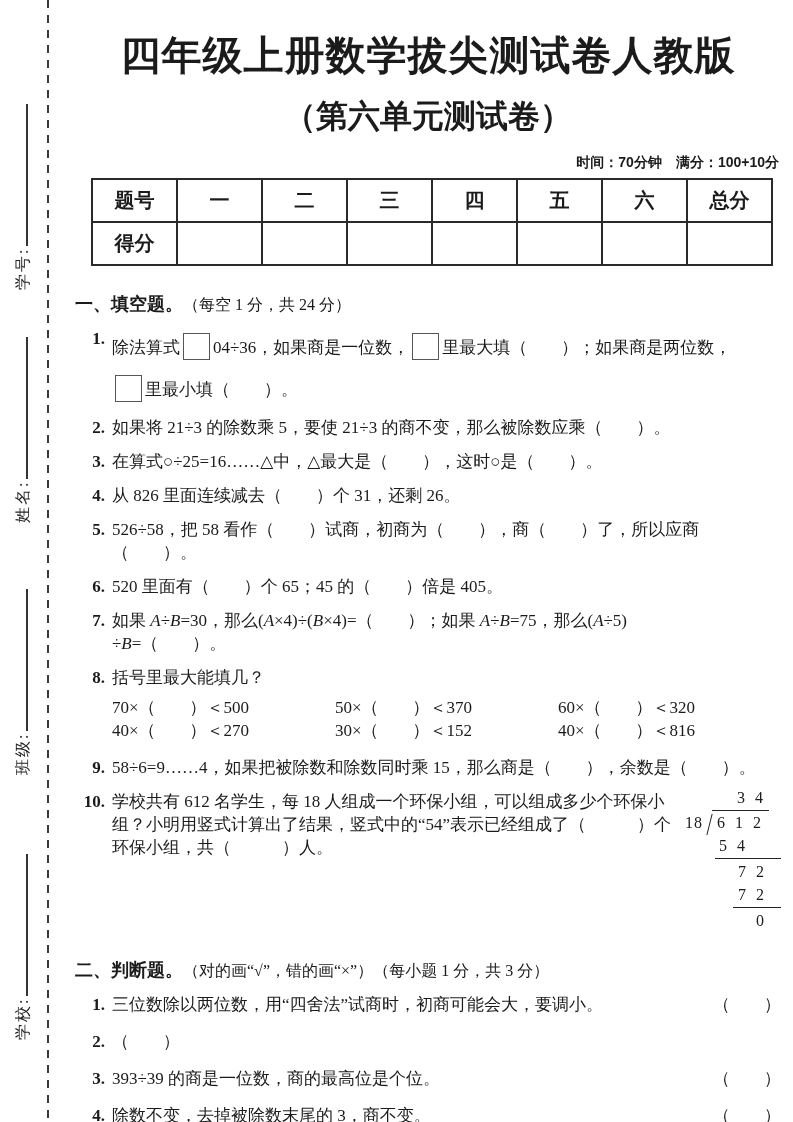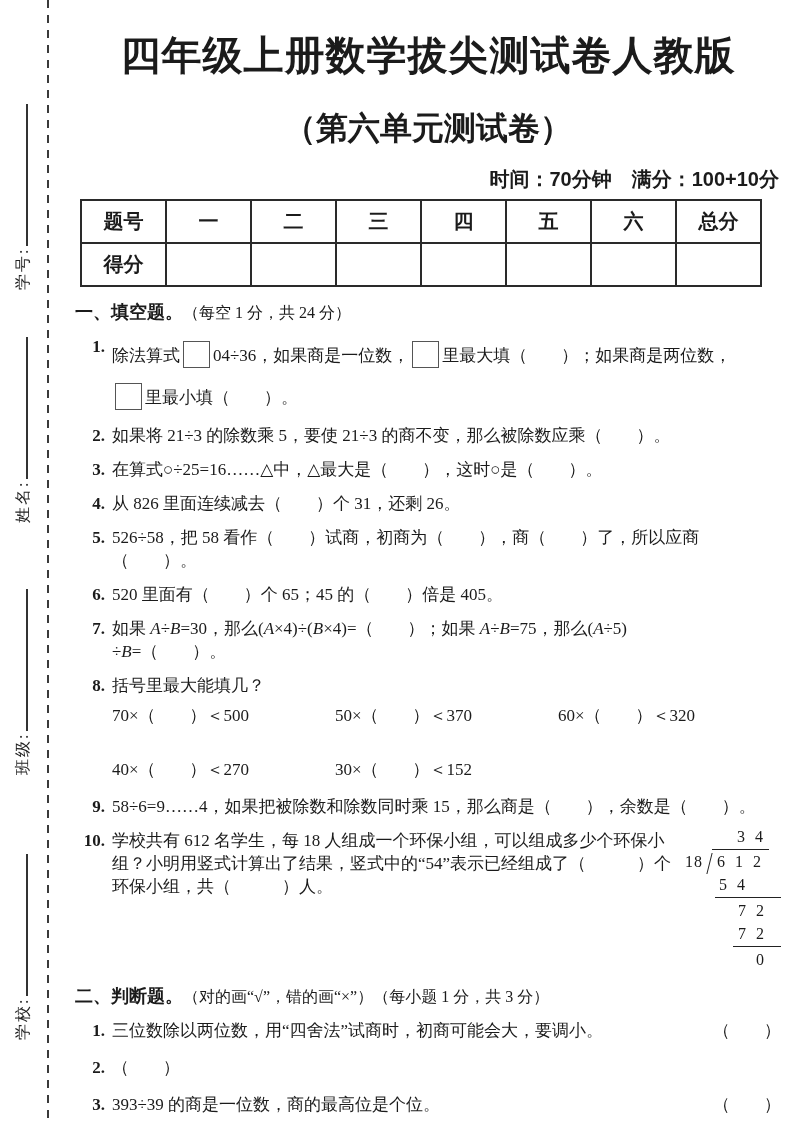--- a/index.html
+++ b/index.html
@@ -8,38 +8,38 @@
   
   .dash-line{position:absolute;left:47px;top:0;height:1122px;width:2px;
         background:repeating-linear-gradient(to bottom,#3a3a3a 0 8px,transparent 8px 15px);}
   
   .side-field{position:absolute;left:8px;transform-origin:0 0;transform:rotate(-90deg);
         height:30px;line-height:30px;font-size:16px;white-space:nowrap;letter-spacing:2px;color:#222;}
   .side-line{display:inline-block;width:142px;border-bottom:2px solid #333;height:18px;margin-left:2px;}
   .content{position:absolute;left:75px;top:0;width:706px;}
   .title{margin:28px 0 0;text-align:center;font-family:"Liberation Sans","DejaVu Sans",sans-serif;
         font-weight:700;font-size:40px;letter-spacing:1px;}
-  .subtitle{margin:24px 0 0;text-align:center;font-family:"Liberation Sans","DejaVu Sans",sans-serif;
+  .subtitle{margin:12px 0 0;text-align:center;font-family:"Liberation Sans","DejaVu Sans",sans-serif;
         font-weight:700;font-size:32px;}
   .meta{margin-top:15px;text-align:right;font-family:"Liberation Sans","DejaVu Sans",sans-serif;
-        font-weight:700;font-size:20px;padding-right:2px;}
-  table.score{margin-top:6px;margin-left:5px;border-collapse:collapse;width:682px;table-layout:fixed;}
+        font-weight:700;font-size:14px;padding-right:2px;}
+  table.score{margin-top:6px;margin-left:16px;border-collapse:collapse;width:682px;table-layout:fixed;}
   table.score td{border:2px solid #2a2a2a;height:39px;text-align:center;vertical-align:middle;
         font-weight:700;font-size:20px;}
-  .sec-head{margin-top:13px;font-size:18px;}
+  .sec-head{margin-top:26px;font-size:18px;}
   .sec-title{font-weight:700;}
   .sec-note{font-size:16px;}
   .qlist{margin-top:11px;}
   .q{display:flex;align-items:flex-start;margin-bottom:11px;font-size:17px;line-height:23px;}
   .qnum{flex:none;width:30px;text-align:right;font-weight:700;margin-right:7px;}
   .qtext{flex:1;}
   .q1 .qtext{line-height:42px;}
   .q1{margin-bottom:5px;}
   .sq{display:inline-block;width:25px;height:25px;border:1.5px solid #555;vertical-align:-7px;margin:0 3px;background:#fff;}
-  .q8grid{display:grid;grid-template-columns:1fr 1fr 1fr;margin:1px 0 14px 37px;row-gap:31px;font-size:17px;}
+  .q8grid{display:grid;grid-template-columns:1fr 1fr 1fr;margin:1px 0 14px 37px;row-gap:0;font-size:17px;}
   .q10 .qtext{padding-right:8px;}
   
   .ld{flex:none;width:96px;font-size:16px;margin-top:-4px;}
   .ld-row{height:23px;line-height:23px;letter-spacing:3px;white-space:pre;}
   .ld-quot{padding-left:52px;}
   .ld-main{display:flex;align-items:flex-end;height:25px;}
   .ld-divisor{letter-spacing:1px;text-align:right;}
   .ld-slash{display:inline-block;width:8px;height:21px;border-right:1.5px solid #222;
         transform:skewX(-14deg);margin:0 2px -1px -2px;}
   .ld-dividend{border-top:1.5px solid #222;padding:0 5px;letter-spacing:3px;white-space:pre;}
@@ -140,20 +140,21 @@
       <div class="q" style="margin-bottom:7px;">
         <span class="qnum">8.</span>
         <span class="qtext">括号里最大能填几？</span>
       </div>
       <div class="q8grid">
         <span>70×（　　）＜500</span>
         <span>50×（　　）＜370</span>
         <span>60×（　　）＜320</span>
         <span>40×（　　）＜270</span>
         <span>30×（　　）＜152</span>
+        <span>40×（　　）＜816</span>
       </div>
       <div class="q">
         <span class="qnum">9.</span>
         <span class="qtext">58÷6=9……4，如果把被除数和除数同时乘 15，那么商是（　　），余数是（　　）。</span>
       </div>
       <div class="q q10">
         <span class="qnum">10.</span>
         <span class="qtext">学校共有 612 名学生，每 18 人组成一个环保小组，可以组成多少个环保小组？小明用竖式计算出了结果，竖式中的“54”表示已经组成了（　　　）个环保小组，共（　　　）人。</span>
         <div class="ld">
           <div class="ld-row ld-quot">3 4</div>

